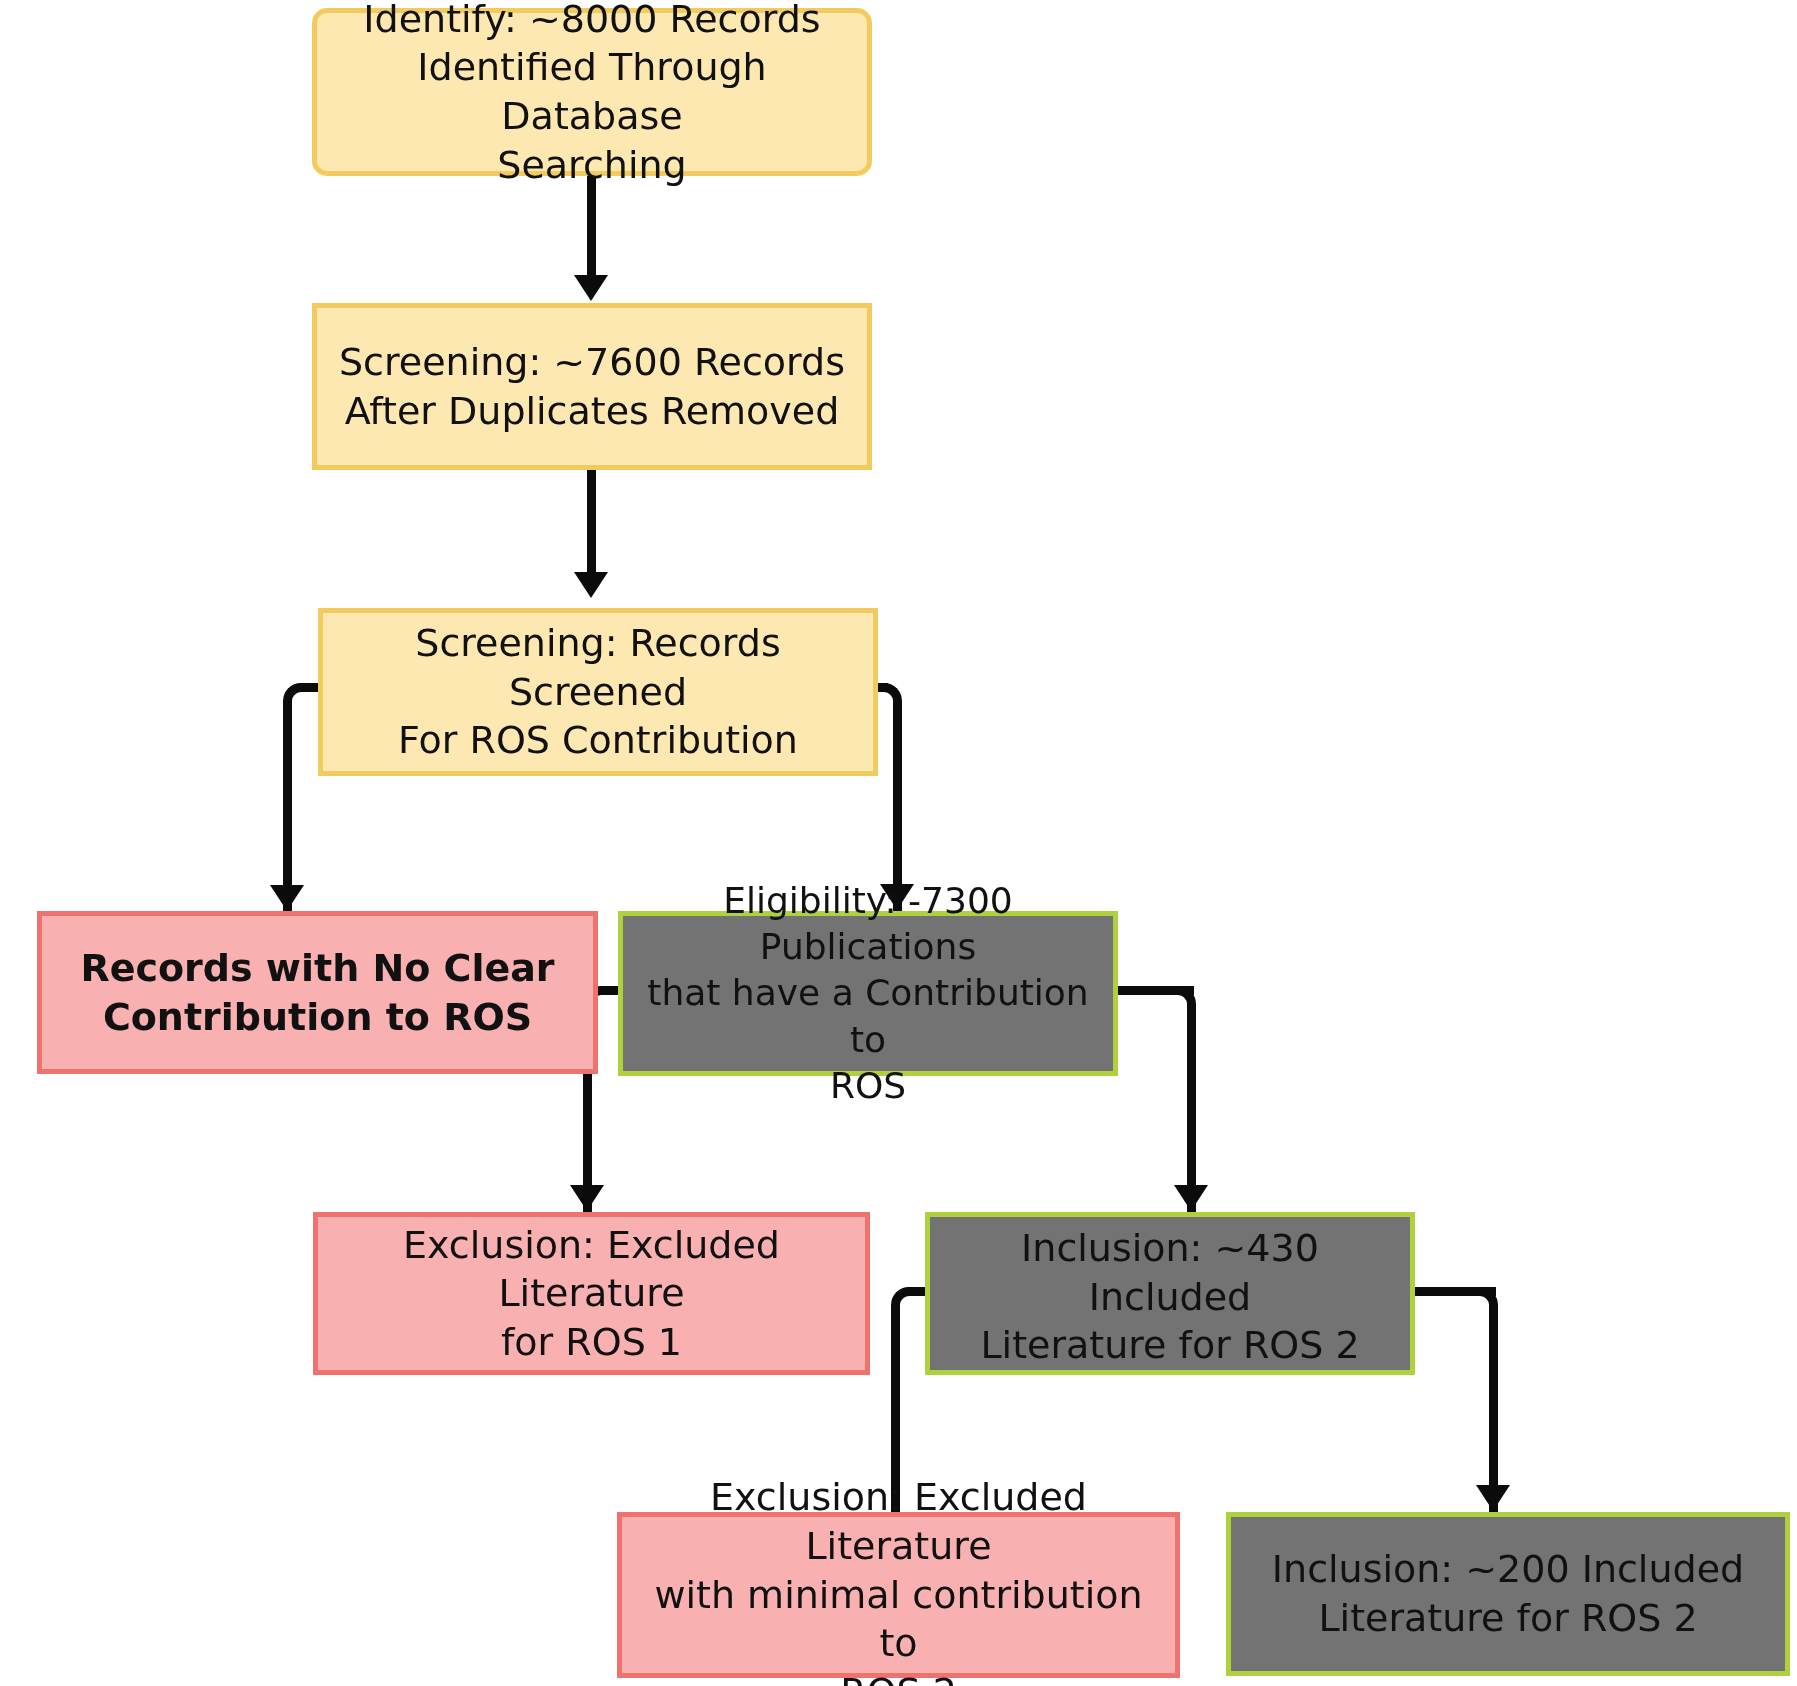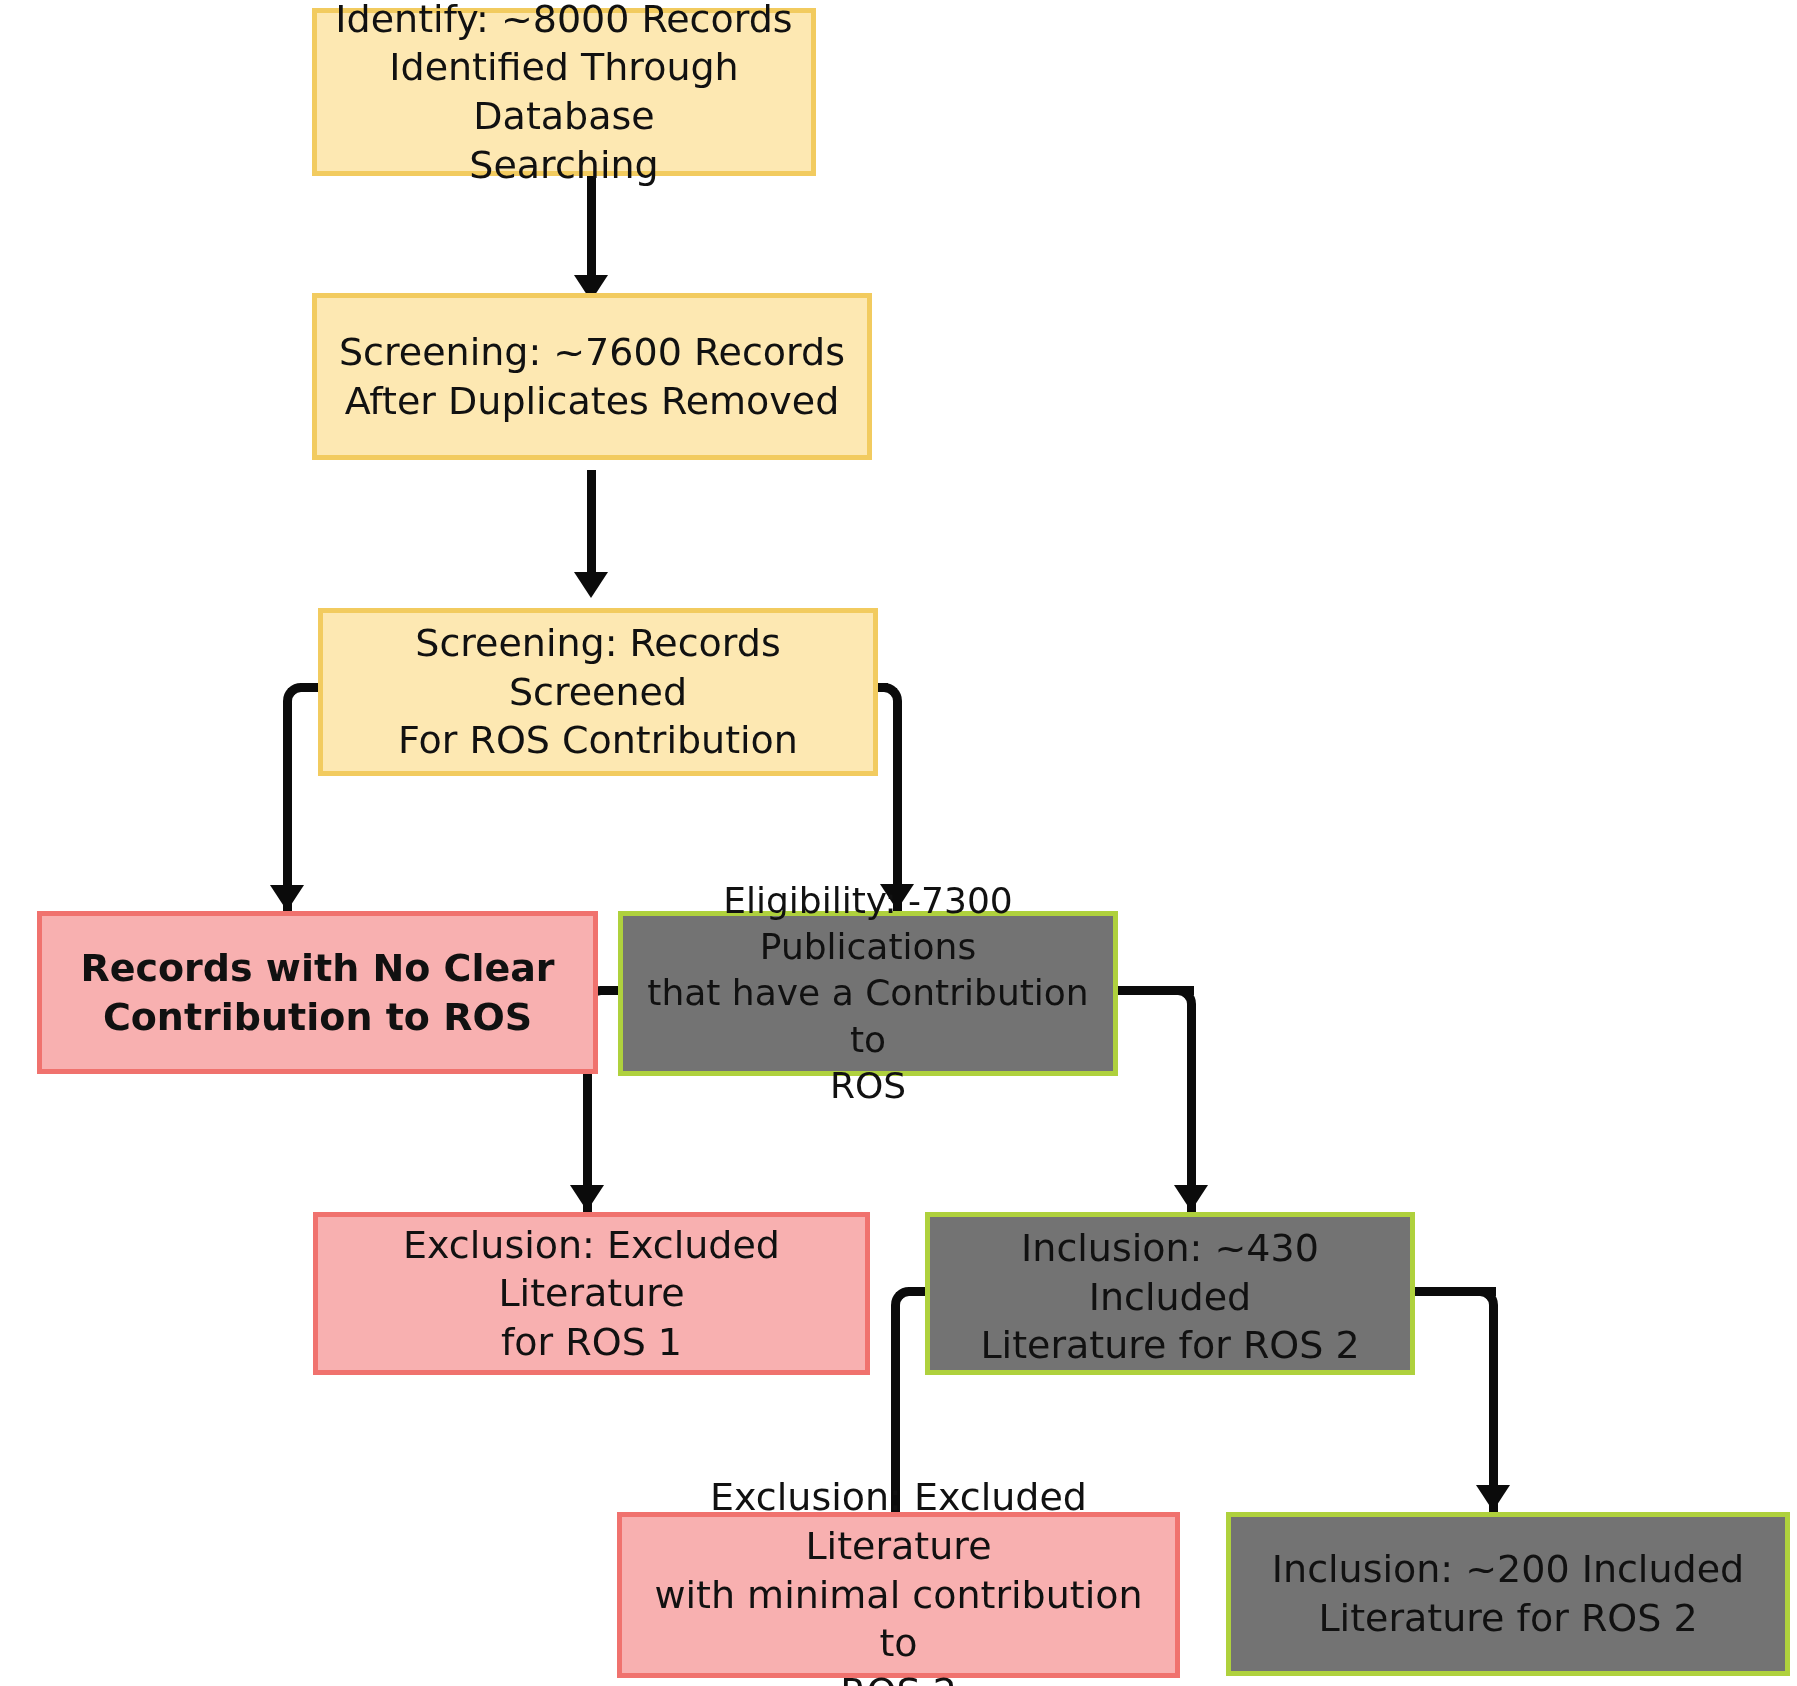--- a/index.html
+++ b/index.html
@@ -101,27 +101,27 @@
 
   <div class="seg h" style="left:908px; top:1287px; width:26px;"></div>
   <div class="corner tl" style="left:891px; top:1287px; width:36px; height:36px;"></div>
   <div class="seg v" style="left:891px; top:1309px; height:208px;"></div>
 
   <div class="seg h" style="left:1400px; top:1287px; width:96px;"></div>
   <div class="corner tr" style="left:1462px; top:1287px; width:36px; height:36px;"></div>
   <div class="seg v" style="left:1489px; top:1309px; height:212px;"></div>
   <div class="arrow" style="left:1476px; top:1485px;"></div>
 
-  <div class="node yellow fs-38" style="left:312px; top:8px; width:504px; height:168px;">
+  <div class="node yellow fs-38" style="left:312px; top:8px; width:560px; height:168px;border-radius:15px;">
     <span class="label">Identify: ~8000 Records
 Identified Through Database
 Searching</span>
   </div>
 
-  <div class="node yellow fs-38" style="left:312px; top:293px; width:560px; height:167px;">
+  <div class="node yellow fs-38" style="left:312px; top:303px; width:560px; height:167px;">
     <span class="label">Screening: ~7600 Records
 After Duplicates Removed</span>
   </div>
 
   <div class="node yellow fs-38" style="left:303px; top:608px; width:560px; height:168px;margin-left:15px;">
     <span class="label">Screening: Records Screened
 For ROS Contribution</span>
   </div>
 
   <div class="node red fs-38 bold" style="left:9px; top:911px; width:561px; height:163px;margin-left:28px;">

